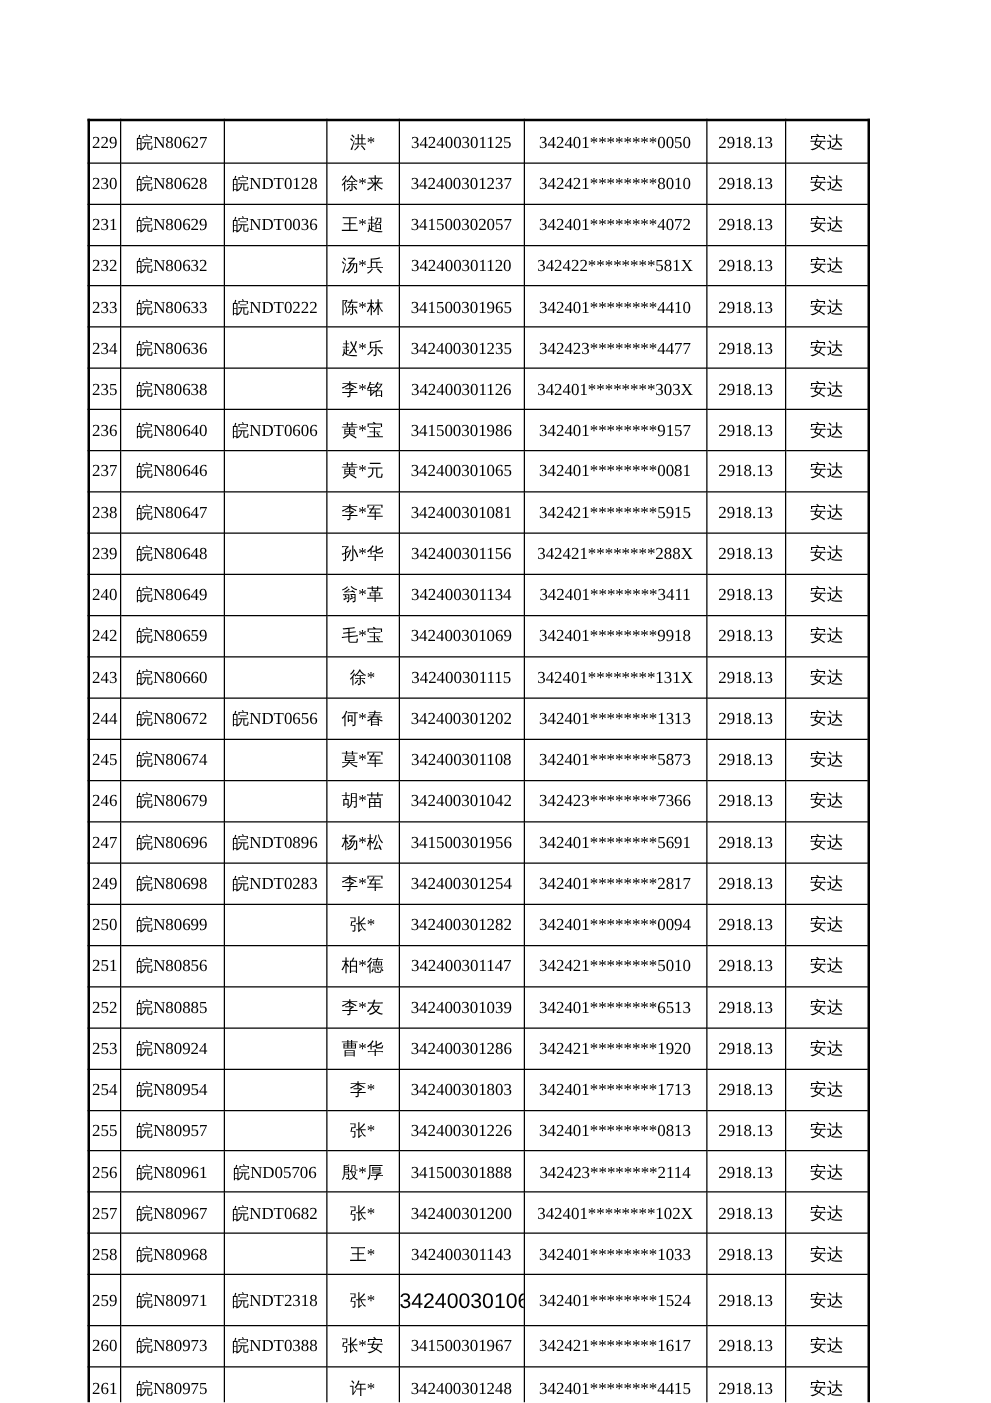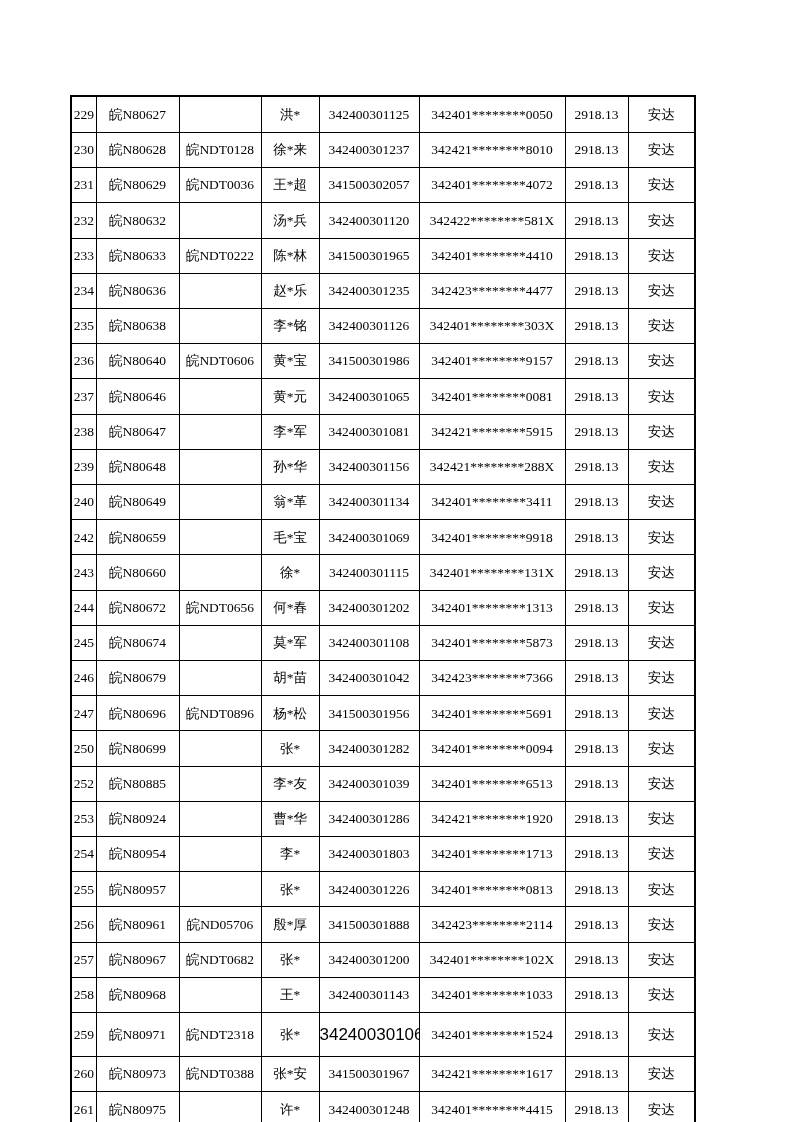--- a/index.html
+++ b/index.html
@@ -232,26 +232,46 @@
           <td>247</td>
           <td>皖N80696</td>
           <td>皖NDT0896</td>
           <td>杨*松</td>
           <td>341500301956</td>
           <td>342401********5691</td>
           <td>2918.13</td>
           <td>安达</td>
         </tr>
         <tr>
+          <td>249</td>
+          <td>皖N80698</td>
+          <td>皖NDT0283</td>
+          <td>李*军</td>
+          <td>342400301254</td>
+          <td>342401********2817</td>
+          <td>2918.13</td>
+          <td>安达</td>
+        </tr>
+        <tr>
           <td>250</td>
           <td>皖N80699</td>
           <td></td>
           <td>张*</td>
           <td>342400301282</td>
           <td>342401********0094</td>
+          <td>2918.13</td>
+          <td>安达</td>
+        </tr>
+        <tr>
+          <td>251</td>
+          <td>皖N80856</td>
+          <td></td>
+          <td>柏*德</td>
+          <td>342400301147</td>
+          <td>342421********5010</td>
           <td>2918.13</td>
           <td>安达</td>
         </tr>
         <tr>
           <td>252</td>
           <td>皖N80885</td>
           <td></td>
           <td>李*友</td>
           <td>342400301039</td>
           <td>342401********6513</td>

